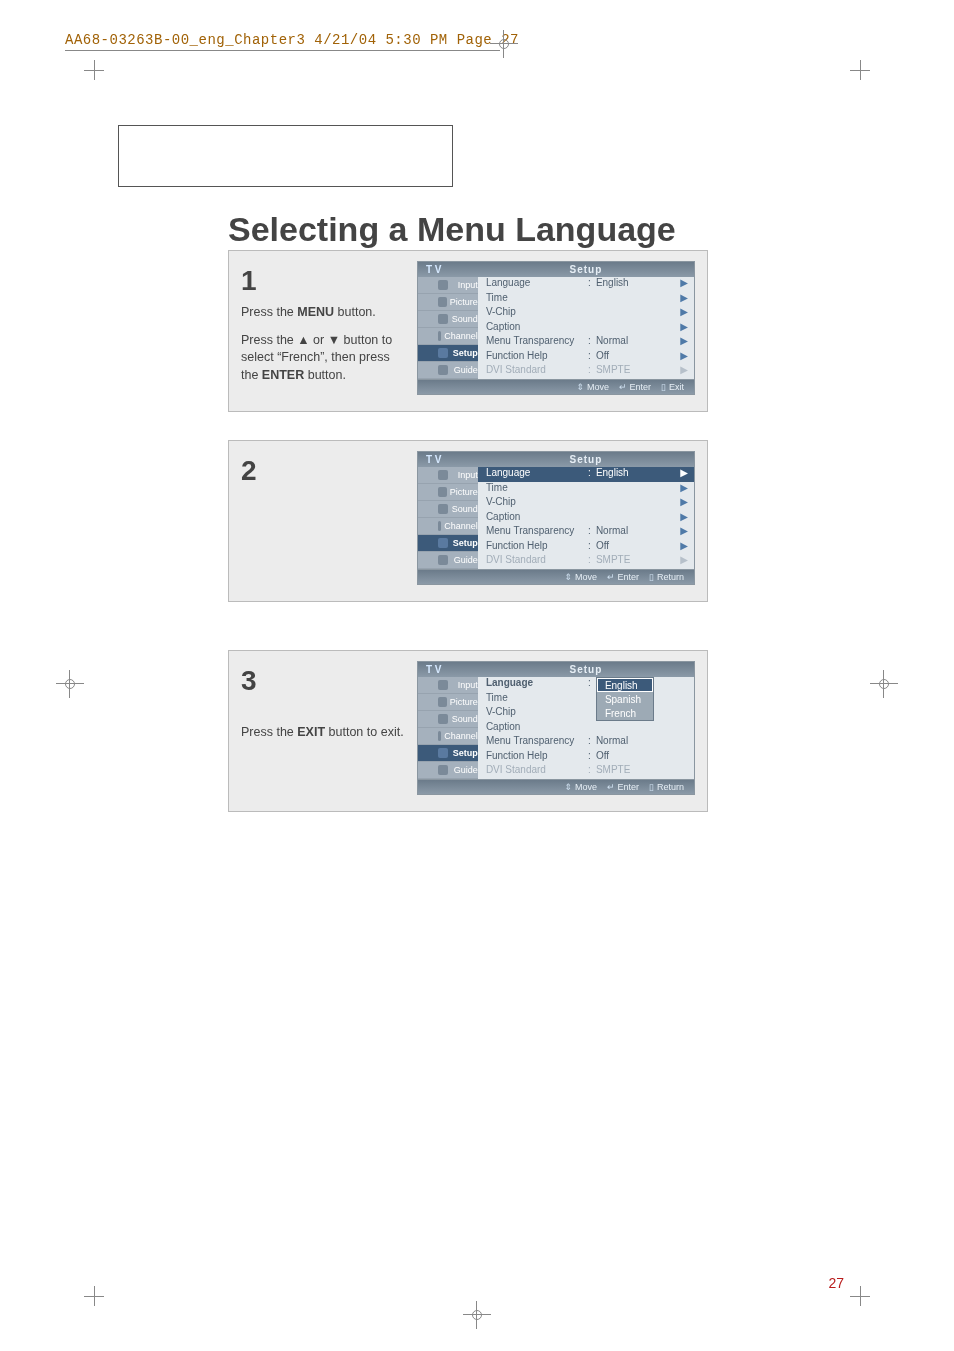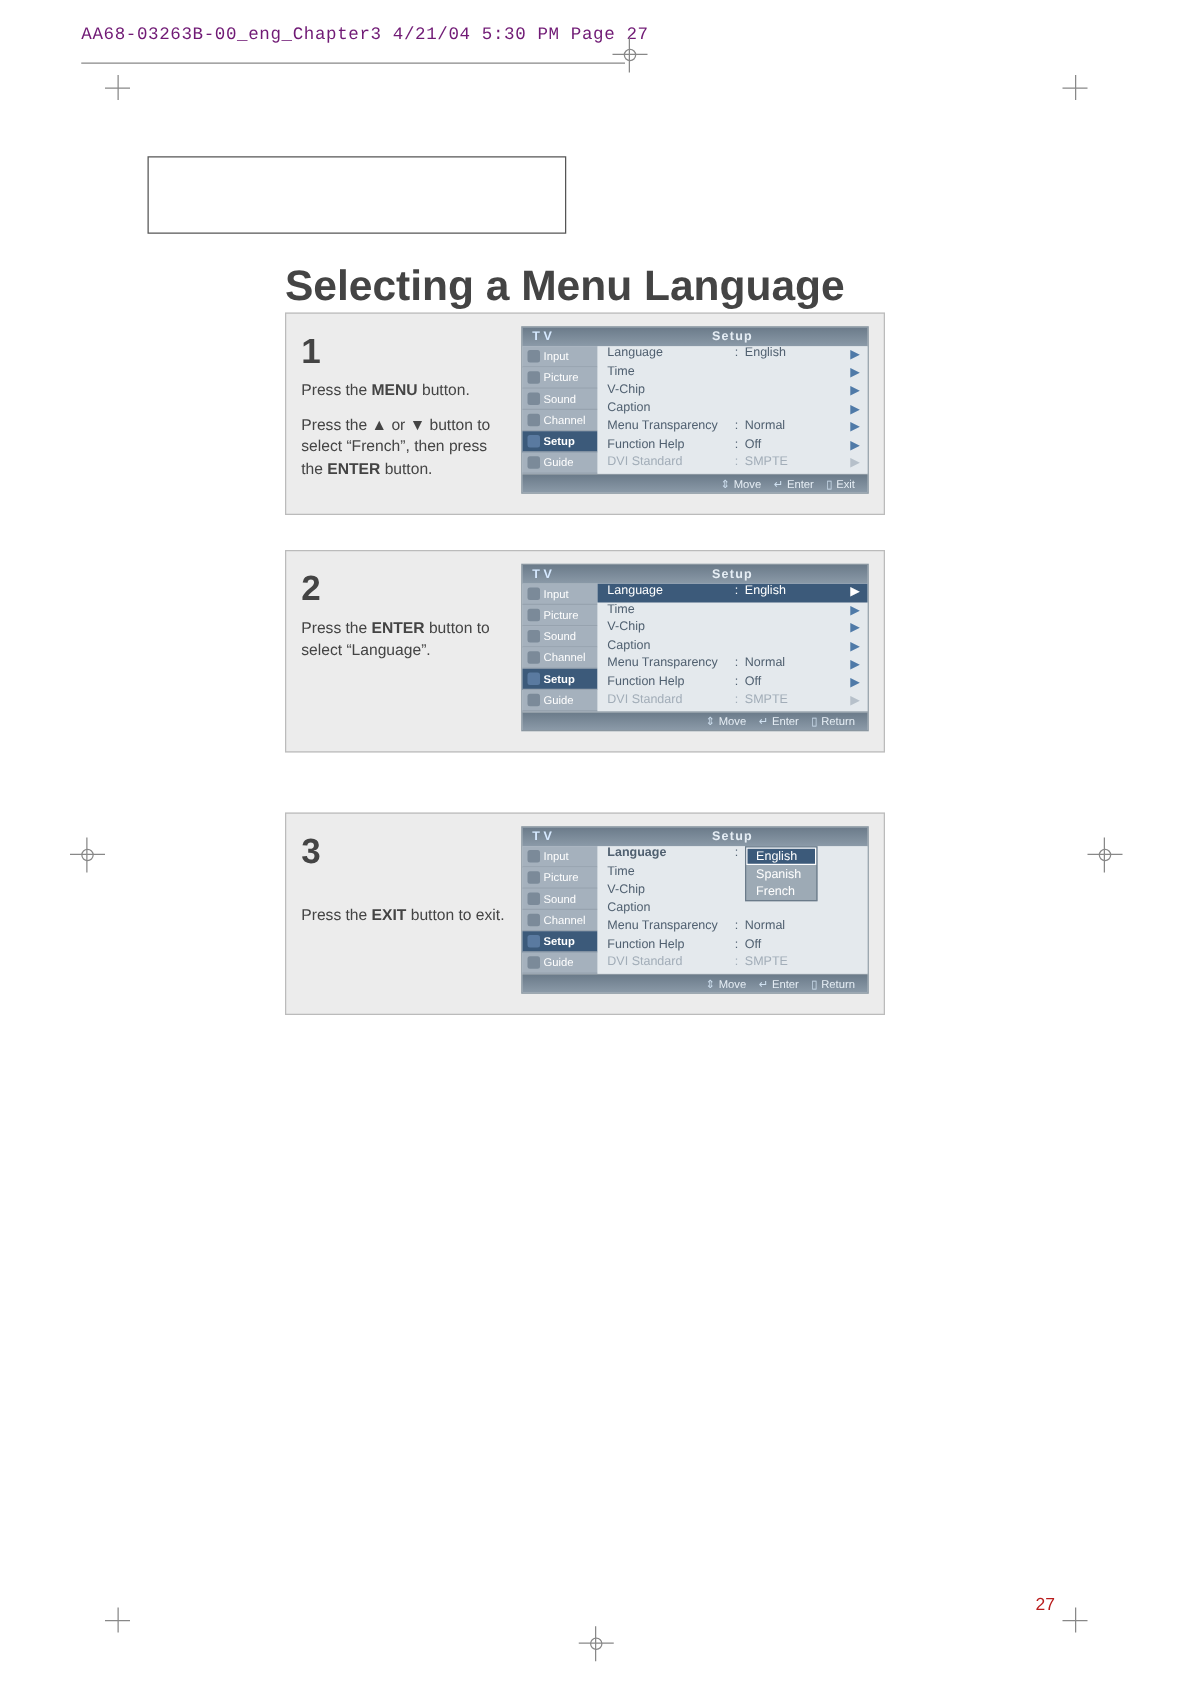--- a/index.html
+++ b/index.html
@@ -6,25 +6,25 @@
   body {
     width: 954px;
     height: 1351px;
     background: #fff;
     font-family: Arial, Helvetica, sans-serif;
     color: #333;
     position: relative;
   }
   .header-line {
     position: absolute;
-    top: 20px;
+    top: 32px;
     left: 65px;
     font-size: 14px;
     font-family: "Courier New", monospace;
-    color: #701a75;
+    color: #a16207;
     letter-spacing: 0.5px;
   }
   .header-rule {
     position: absolute;
     top: 50px;
     left: 65px;
     width: 435px;
     border-top: 1px solid #888;
   }
   .empty-box {
@@ -87,26 +87,27 @@
   .osd-sidebar {
     width: 60px;
     background: #b9c2cb;
     display:flex;
     flex-direction:column;
   }
   .side-item {
     height: 17px;
     display:flex;
     align-items:center;
-    padding-left: 4px;
+    padding-left: 20px;
     font-size: 9px;
     color: #fff;
     background: #a5b1bd;
     border-bottom:1px solid #97a3af;
     gap:3px;
+    justify-content:space-between;
   }
   .side-item.sel { background: #3c5a7a; color:#fff; font-weight:bold;}
   .side-item .ic { width:10px; height:10px; background:#7b8a99; border-radius:2px; display:inline-block;}
   .side-item.sel .ic { background:#5a7aa0;}
   .osd-list {
     flex:1;
     background: #e4e9ed;
     position: relative;
   }
   .osd-row {
@@ -309,23 +310,20 @@
           <span class="glyph">▯</span>
           <span>Exit</span>
         </div>
     </div>
   </div>
 </div>
 
 <div class="step-block" style="top:440px;">
   <div class="step-text">
     <div class="step-num">2</div>
-    <p>
-      <span>Press the </span><b>ENTER</b><span> button to select “Language”.</span>
-    </p>
   </div>
   <div class="osd">
     <div class="osd-header">
       <div class="tv">T V</div>
       <div class="title">Setup</div>
     </div>
     <div class="osd-body">
       <div class="osd-sidebar">
         <div class="side-item">
             <span class="ic"></span>

